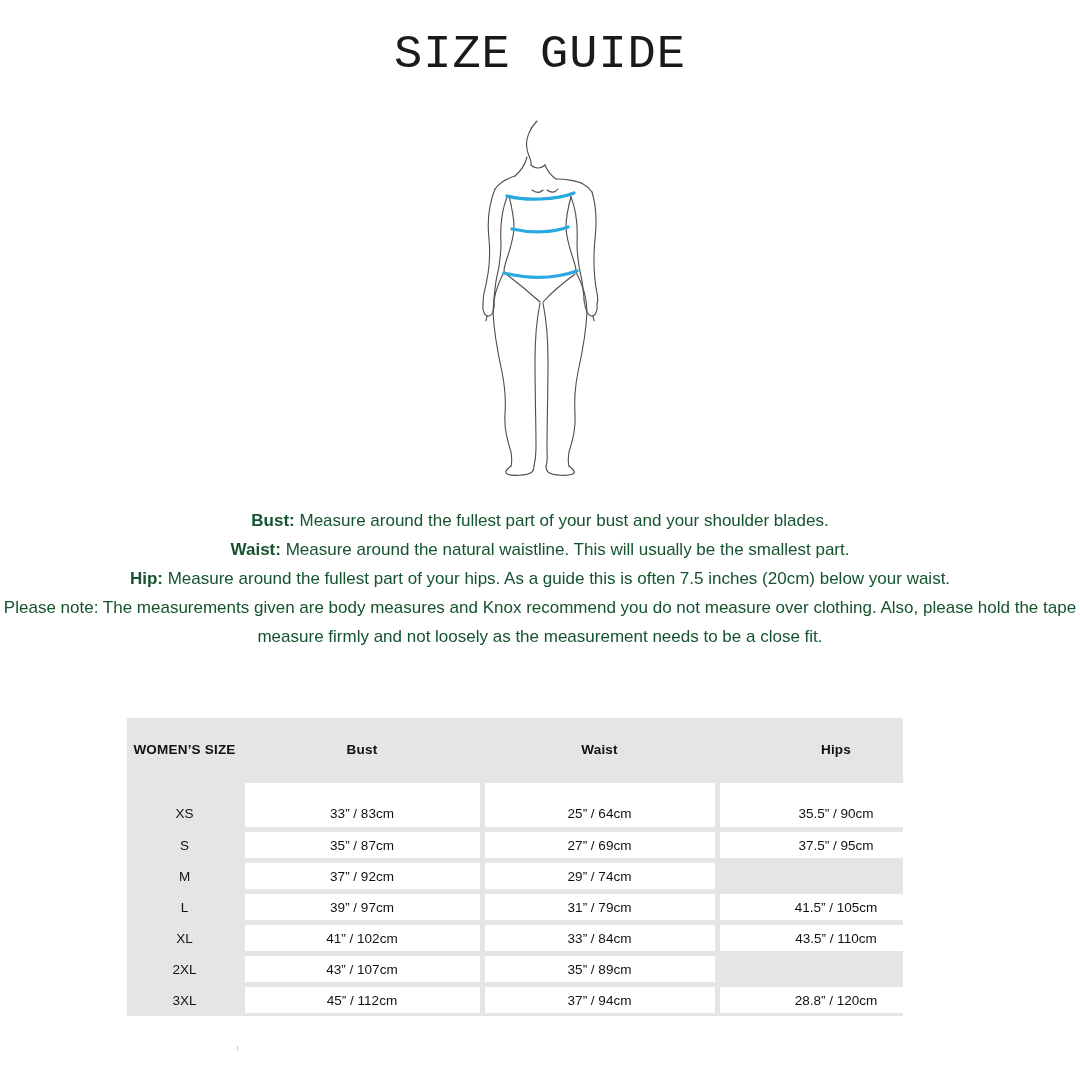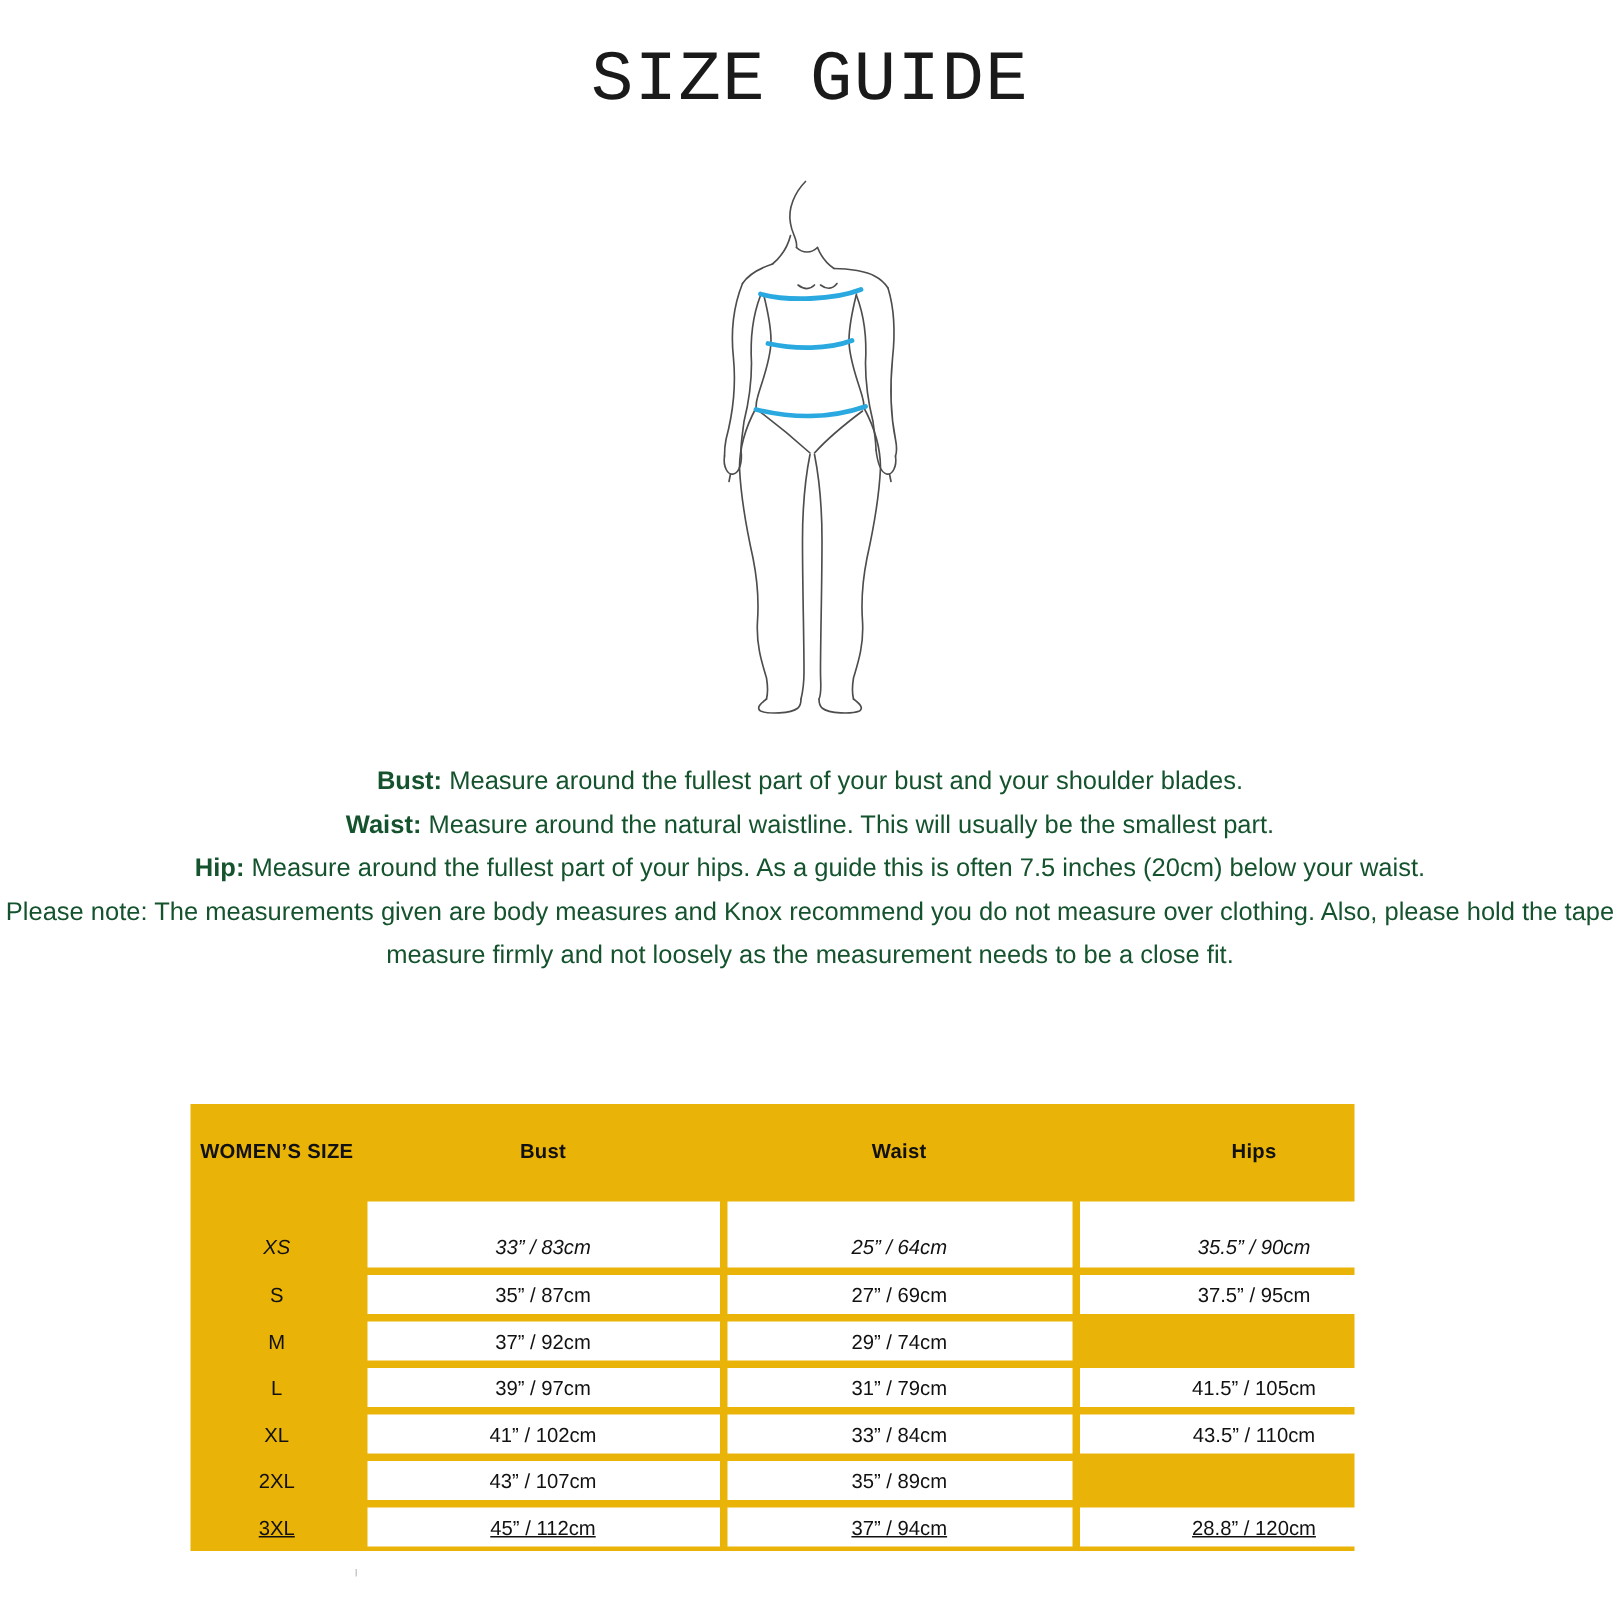--- a/index.html
+++ b/index.html
@@ -33,23 +33,23 @@
 
   
   .copy {
     position:absolute; top:506px; left:0; width:1080px;
     text-align:center; font-size:17px; line-height:29px; color:#14532d;
   }
   .copy b { font-weight:700; }
 
   
   .size-table {
-    position:absolute; left:127px; top:736px;
+    position:absolute; left:127px; top:718px;
     width:776px; height:298px;
-    background:#eab308;
+    background:#e5e5e5;
   }
   .thead {
     display:grid; grid-template-columns:115px 240px 235px 238px;
     height:62px; align-items:center;
   }
   .th {
     text-align:center; font-weight:700; font-size:13.5px;
     color:#111; letter-spacing:0.2px;
   }
   .tbody { padding:3px 0; }
@@ -58,23 +58,23 @@
     background:#ffffff; height:26px; margin:0 2.5px 5px 2.5px;
     display:flex; align-items:center; justify-content:center;
     font-size:13.5px; color:#111;
   }
   .trow .size {
     height:26px; margin-bottom:5px;
     display:flex; align-items:center; justify-content:center;
     font-size:13.5px; color:#111;
   }
   .trow.first .cell, .trow.first .size {
-    height:44px; align-items:flex-end; padding-bottom:6px; box-sizing:border-box;font-style:italic;
+    height:44px; align-items:flex-end; padding-bottom:6px; box-sizing:border-box;
   }
-  .trow.last .cell, .trow.last .size { margin-bottom:12px;text-decoration:underline; }
+  .trow.last .cell, .trow.last .size { margin-bottom:12px; }
 
   .artifact {
     position:absolute; left:237px; top:1046px;
     width:1px; height:5px; background:#c9c9c9;
   }
 </style>
 </head>
 <body>
 
 <div class="page">

